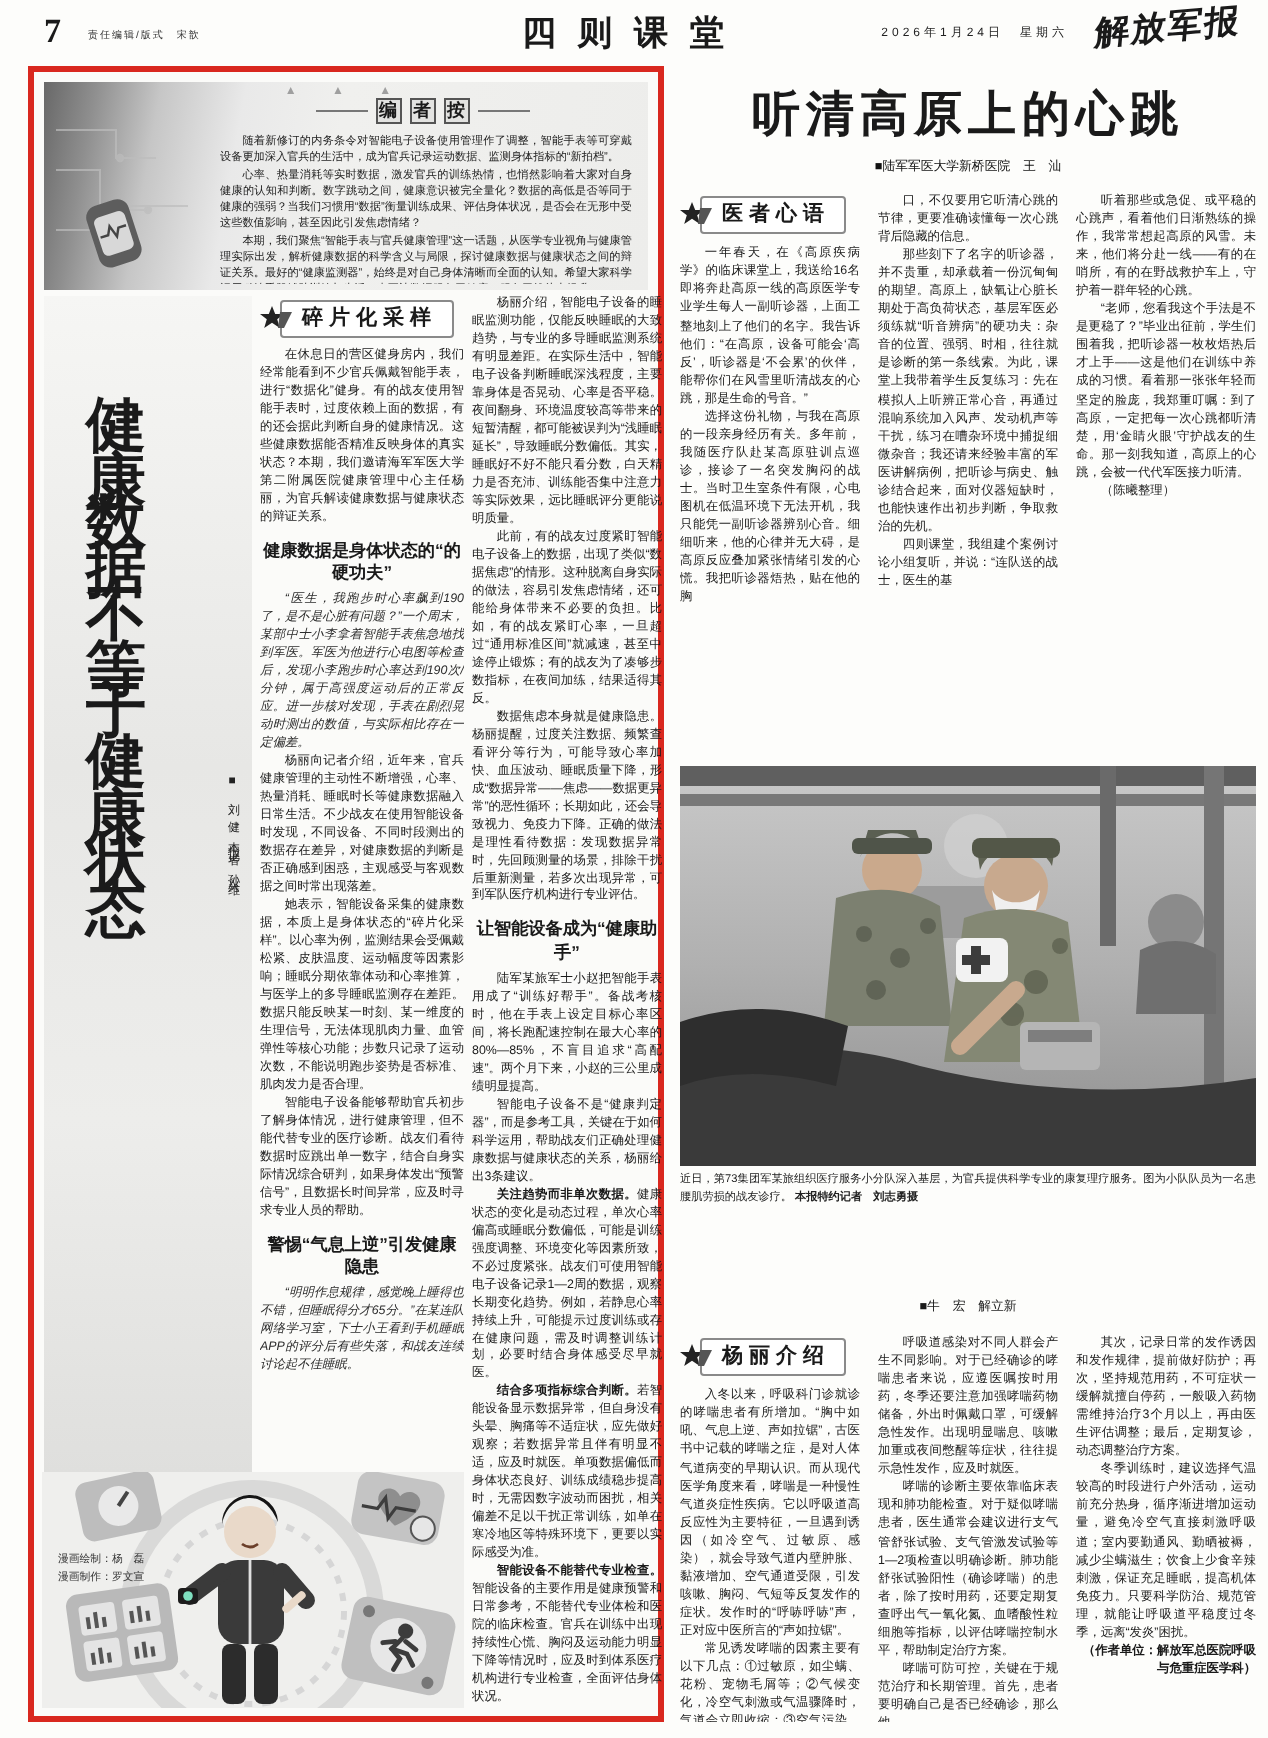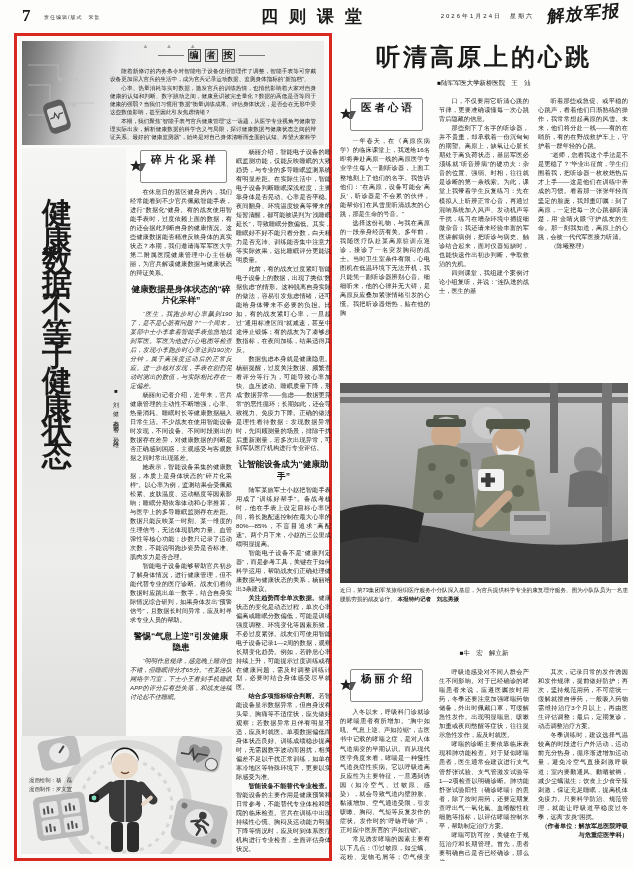--- a/index.html
+++ b/index.html
@@ -35,21 +35,21 @@
   .v-title { position:absolute; left:14px; top:26px; height:540px; writing-mode:vertical-rl;
     font-size:30px; font-weight:900; letter-spacing:24px; font-family:"Liberation Sans",sans-serif; }
   .v-authors { position:absolute; right:6px; top:240px; writing-mode:vertical-rl; font-size:6px; letter-spacing:2px; color:#222; }
   .fcol { position:absolute; top:112px; overflow:hidden; font-size:6.2px; line-height:1.45; text-align:justify; }
   .fcol-a { left:113px; width:102px; height:588px; }
   .fcol-b { left:219px; width:95px; height:706px; }
   .para { text-indent:2em; }
   .quote { text-indent:2em; font-style:italic; color:#2c2c2c; }
   .subhead { font-weight:900; font-size:8.6px; text-align:center; line-height:1.3; margin:6px 0 4px; }
   .sec-hdr { display:flex; align-items:center; margin:2px 0 5px; }
-  .sec-hdr .box { border:1px solid #8a8a8a; border-radius:2px; padding:1px 7px 15px 10px; margin-left:-6px;
+  .sec-hdr .box { border:1px solid #8a8a8a; border-radius:2px; padding:1px 7px 1px 10px; margin-left:-6px;
     font-size:10.5px; font-weight:900; letter-spacing:3px; background:#fff; }
   .star-ic { flex:0 0 16px; height:14px; z-index:2; }
   .cartoon { position:absolute; left:4px; bottom:4px; width:211px; height:118px; overflow:hidden; }
   .cartoon-cap { position:absolute; left:8px; top:40px; font-size:5.4px; line-height:1.7; color:#333; z-index:3; }
   
   .rside { position:absolute; left:340px; top:33px; width:288px; height:828px; }
   .a1-title { position:absolute; top:8px; left:0; right:0; text-align:center; font-size:24px; font-weight:900; letter-spacing:3px; }
   .a1-byline { position:absolute; top:46px; left:0; right:0; text-align:center; font-size:6.4px; color:#111; }
   .cols { position:absolute; left:0; right:0; display:flex; gap:9px; }
   .a1-cols { top:63px; height:282px; }
@@ -118,21 +118,21 @@
       <div class="sec-hdr">
         <svg class="star-ic" viewBox="0 0 16 14">
           <polygon points="6,0 7.6,4 12,4 8.6,6.6 9.9,11 6,8.4 2.1,11 3.4,6.6 0,4 4.4,4" fill="#222"></polygon>
           <polygon points="10,3 16,3 12,11 9,11" fill="#555"></polygon>
         </svg>
         <span class="box">碎片化采样</span>
       </div>
       <div>
           <p class="para">在休息日的营区健身房内，我们经常能看到不少官兵佩戴智能手表，进行“数据化”健身。有的战友使用智能手表时，过度依赖上面的数据，有的还会据此判断自身的健康情况。这些健康数据能否精准反映身体的真实状态？本期，我们邀请海军军医大学第二附属医院健康管理中心主任杨丽，为官兵解读健康数据与健康状态的辩证关系。</p>
         </div>
-      <div class="subhead">健康数据是身体状态的“碎片化采样”</div>
+      <div class="subhead">健康数据是身体状态的“的硬功夫”</div>
       <p class="quote">“医生，我跑步时心率飙到190了，是不是心脏有问题？”一个周末，某部中士小李拿着智能手表焦急地找到军医。军医为他进行心电图等检查后，发现小李跑步时心率达到190次/分钟，属于高强度运动后的正常反应。进一步核对发现，手表在剧烈晃动时测出的数值，与实际相比存在一定偏差。</p>
       <div>
           <p class="para">杨丽向记者介绍，近年来，官兵健康管理的主动性不断增强，心率、热量消耗、睡眠时长等健康数据融入日常生活。不少战友在使用智能设备时发现，不同设备、不同时段测出的数据存在差异，对健康数据的判断是否正确感到困惑，主观感受与客观数据之间时常出现落差。</p>
           <p class="para">她表示，智能设备采集的健康数据，本质上是身体状态的“碎片化采样”。以心率为例，监测结果会受佩戴松紧、皮肤温度、运动幅度等因素影响；睡眠分期依靠体动和心率推算，与医学上的多导睡眠监测存在差距。数据只能反映某一时刻、某一维度的生理信号，无法体现肌肉力量、血管弹性等核心功能；步数只记录了运动次数，不能说明跑步姿势是否标准、肌肉发力是否合理。</p>
           <p class="para">智能电子设备能够帮助官兵初步了解身体情况，进行健康管理，但不能代替专业的医疗诊断。战友们看待数据时应跳出单一数字，结合自身实际情况综合研判，如果身体发出“预警信号”，且数据长时间异常，应及时寻求专业人员的帮助。</p>
         </div>
       <div class="subhead">警惕“气息上逆”引发健康隐患</div>
       <p class="quote">“明明作息规律，感觉晚上睡得也不错，但睡眠得分才65分。”在某连队网络学习室，下士小王看到手机睡眠APP的评分后有些失落，和战友连续讨论起不佳睡眠。</p>
     </div>
 

